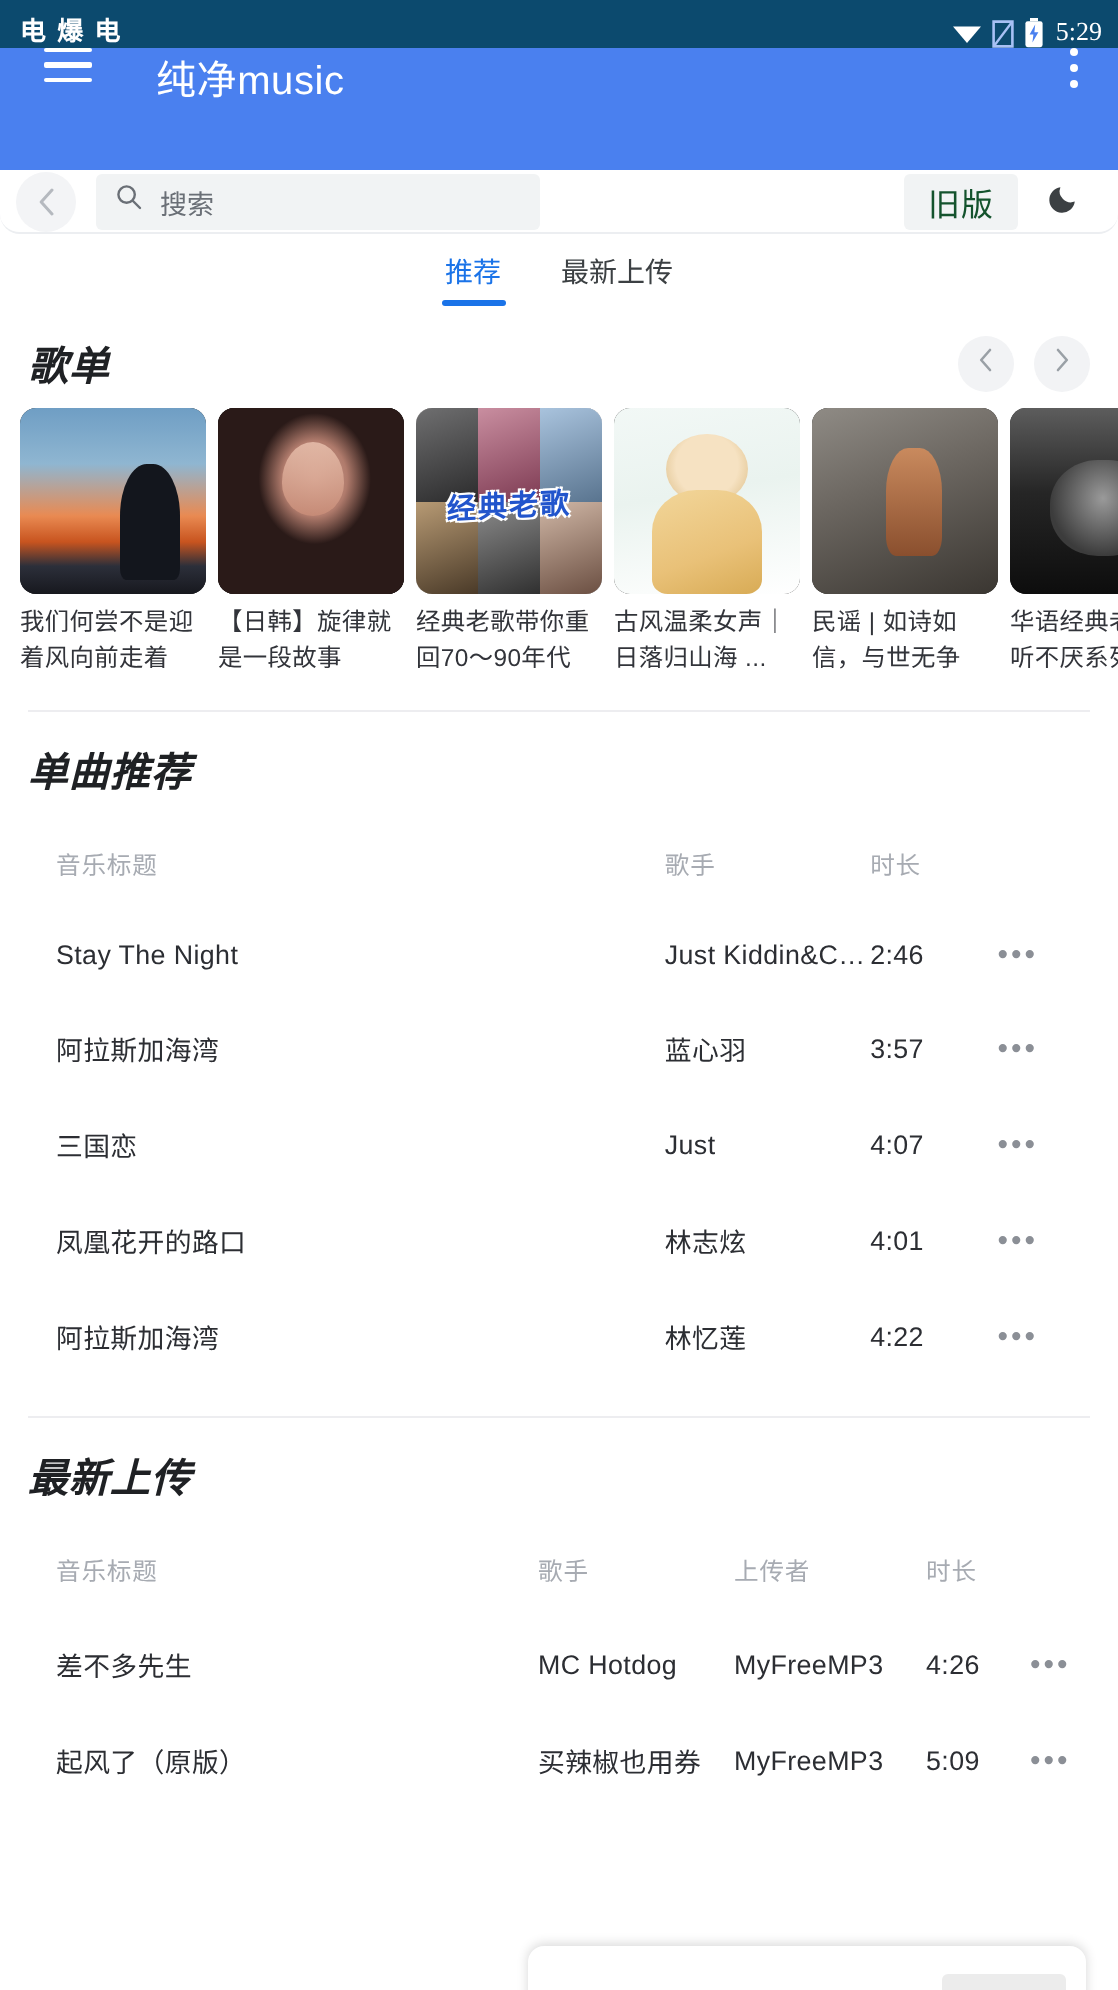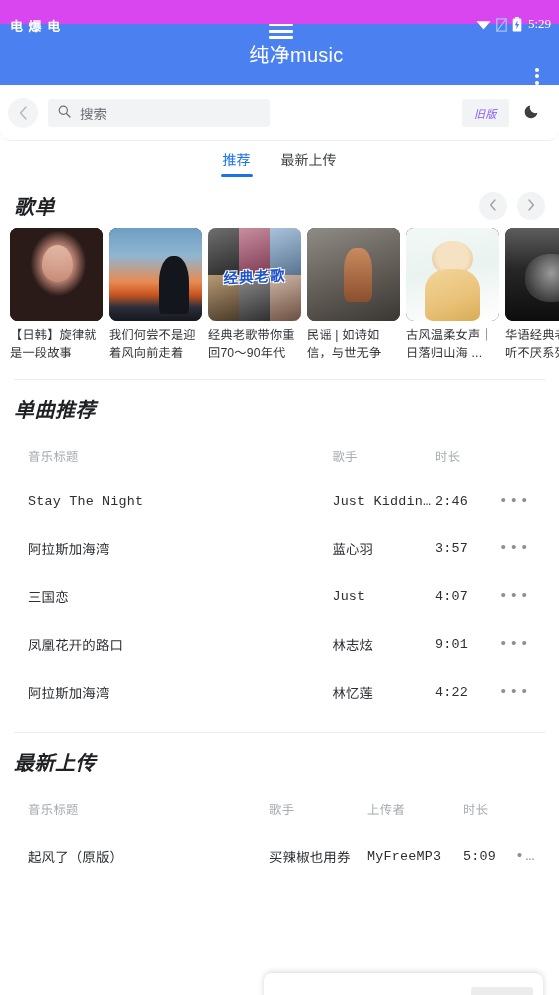--- a/index.html
+++ b/index.html
@@ -6,62 +6,62 @@
   html, body {
     width: 559px; height: 995px;
     font-family: "Liberation Sans", "DejaVu Sans", sans-serif;
     background: #ffffff;
     overflow: hidden;
   }
   #screen { position: relative; width: 559px; height: 995px; background:#fff; overflow:hidden; }
 
   
   .statusbar {
-    height: 24px; background: #d946ef; color: #fff;
-    display: flex; align-items: flex-start; justify-content: space-between;
-    padding: 16px 8px 0 10px; font-size: 13px; font-weight: bold;
+    height: 24px; background: #0c4a6e; color: #fff;
+    display: flex; align-items: flex-end; justify-content: space-between;
+    padding: 0 8px 0 10px; font-size: 13px; font-weight: bold;
   }
   .sb-left { display:flex; align-items:center; gap:8px; letter-spacing:1px; font-size:13px; }
   .sb-right { display:flex; align-items:center; gap:6px; font-size:12.5px; font-weight:normal;font-family:Liberation Serif, serif;}
   .ic-wifi { width:14px; height:10px; position:relative; }
   .ic-wifi svg { display:block; }
   .ic-sim { width:10px; height:13px; }
   .ic-batt { width:9px; height:14px; }
   .sb-time { font-size:13px; font-weight:normal; margin-left:1px;}
 
   
   .appbar {
     height: 61px; background: #4a80ef; color:#fff;
-    display:flex; align-items:center; padding: 0 20px 0 22px; flex-direction: column;
+    display:flex; padding: 0 20px 0 22px;
   }
   .ic-menu { width:24px; height:17px; display:flex; flex-direction:column; justify-content:space-between; cursor:pointer;}
   .ic-menu i { display:block; height:2.4px; background:#fff; border-radius:1px;}
   .app-title { margin-left: 32px; font-size:20px; letter-spacing:.3px; }
   .ic-more { margin-left:auto; width:4px; height:20px; display:flex; flex-direction:column; justify-content:space-between; align-items:center; cursor:pointer;}
   .ic-more i { width:4px; height:4px; border-radius:50%; background:#fff; display:block;}
 
   
   .searchrow {
-    height: 56px; display:flex; align-items:center; padding: 0 12px 0 8px;
+    height: 32px; display:flex; align-items:center; padding: 0 12px 0 8px;
     border-bottom: 1px solid #eceef1; background:#fff;border-radius:10px;
   }
   .back-btn {
     width:30px; height:30px; border-radius:50%; background:#f3f4f6;
     display:flex; align-items:center; justify-content:center; flex:0 0 auto; cursor:pointer;
   }
   .back-btn svg { display:block; }
   .searchbox {
     flex: 0 1 222px; height:28px; margin-left:10px; background:#f1f3f4;
     border-radius:3px; display:flex; align-items:center; padding:0 10px; gap:9px; cursor:text;
   }
   .searchbox .ph { font-size:13.5px; color:#6a6f76; }
   .spacer { flex:1 1 auto; }
   .oldver {
-    height:28px; background:#f1f3f4; color:#8b5cf6; border:none; border-radius:3px;
-    font-size:11px; padding:0 12px; font-family:inherit; cursor:pointer; letter-spacing:.5px;font-style:italic;
+    height:28px; background:#f1f3f4; color:#14532d; border:none; border-radius:3px;
+    font-size:16px; padding:0 12px; font-family:inherit; cursor:pointer; letter-spacing:.5px;
   }
   .moon-btn {
     width:30px; height:30px; border-radius:50%; margin-left:8px; display:flex;
     align-items:center; justify-content:center; cursor:pointer;
   }
 
   
   .tabs { height: 40px; display:flex; align-items:center; justify-content:center; gap:26px; }
   .tab { position:relative; font-size:14px; color:#3c4043; padding: 6px 2px 10px; cursor:pointer; }
   .tab.active { color:#1a73e8; }
@@ -130,21 +130,21 @@
       background:radial-gradient(ellipse at 50% 40%, #9a9a9a 0%, #3c3c3c 70%); border-radius:46%; }
 
   
   .tbl { width:100%; border-collapse:collapse; table-layout:fixed; }
   .tbl th {
     font-size:12.3px; font-weight:normal; color:#a7abb2; text-align:left;
     padding: 16px 0 14px; letter-spacing:.4px;
   }
   .tbl td {
     font-size:13.4px; color:#2c2e33; padding: 14px 0; letter-spacing:.2px;
-    overflow:hidden; text-overflow:ellipsis; white-space:nowrap;font-family:Liberation Mono, monospace;
+    overflow:hidden; text-overflow:ellipsis; white-space:nowrap;
   }
   .tbl .c-dots { color:#8b8f96; font-size:15px; letter-spacing:1.5px; cursor:pointer; }
 
   .divider { height:1px; background:#ededf0; margin: 10px 14px 0; }
 
   
   .dialog-peek {
     position:absolute; left:264px; top:973px; width:279px; height:32px;
     background:#ffffff; border-radius:8px 8px 0 0;
     box-shadow: 0 -1px 6px rgba(0,0,0,.16);
@@ -249,57 +249,57 @@
               <path d="M2 1 L6.4 6 L2 11" fill="none" stroke="#9aa0a6" stroke-width="1.3" stroke-linecap="round" stroke-linejoin="round"></path>
             </svg>
         </span>
       </div>
     </div>
   </div>
 
   <div class="carousel">
     <div class="pl-card">
       <div class="pl-cover">
+          <div class="art art-b"></div>
+        </div>
+      <div class="pl-name">我们何尝不是迎着风向前走着</div>
+    </div>
+    <div class="pl-card">
+      <div class="pl-cover">
           <div class="art art-a"></div>
         </div>
       <div class="pl-name">【日韩】旋律就是一段故事</div>
-    </div>
-    <div class="pl-card">
-      <div class="pl-cover">
-          <div class="art art-b"></div>
-        </div>
-      <div class="pl-name">我们何尝不是迎着风向前走着</div>
     </div>
     <div class="pl-card">
       <div class="pl-cover">
         <div class="art art-c">
           <div class="grid">
             <i style="background:linear-gradient(160deg,#6f6f70,#2b2b2c)"></i>
             <i style="background:linear-gradient(160deg,#c98ea0,#7d3a52)"></i>
             <i style="background:linear-gradient(160deg,#a9c3dd,#59748f)"></i>
             <i style="background:linear-gradient(160deg,#b79a74,#4a3a28)"></i>
             <i style="background:linear-gradient(160deg,#8d8d8d,#303030)"></i>
             <i style="background:linear-gradient(160deg,#d0b7a6,#6b4f42)"></i>
           </div>
           <div class="ov">经典老歌</div>
         </div>
       </div>
       <div class="pl-name">经典老歌带你重回70～90年代</div>
     </div>
     <div class="pl-card">
       <div class="pl-cover">
+          <div class="art art-d"></div>
+        </div>
+      <div class="pl-name">古风温柔女声｜日落归山海 ...</div>
+    </div>
+    <div class="pl-card">
+      <div class="pl-cover">
           <div class="art art-e"></div>
         </div>
       <div class="pl-name">民谣 | 如诗如信，与世无争</div>
-    </div>
-    <div class="pl-card">
-      <div class="pl-cover">
-          <div class="art art-d"></div>
-        </div>
-      <div class="pl-name">古风温柔女声｜日落归山海 ...</div>
     </div>
     <div class="pl-card">
       <div class="pl-cover">
           <div class="art art-f"></div>
         </div>
       <div class="pl-name">华语经典老歌百听不厌系列</div>
     </div>
   </div>
 
   <div class="divider" style="margin-top:18px"></div>
@@ -338,21 +338,21 @@
       </tr>
       <tr>
         <td style="padding-left:14px">三国恋</td>
         <td>Just</td>
         <td>4:07</td>
         <td class="c-dots">•••</td>
       </tr>
       <tr>
         <td style="padding-left:14px">凤凰花开的路口</td>
         <td>林志炫</td>
-        <td>9:01</td>
+        <td>4:01</td>
         <td class="c-dots">•••</td>
       </tr>
       <tr>
         <td style="padding-left:14px">阿拉斯加海湾</td>
         <td>林忆莲</td>
         <td>4:22</td>
         <td class="c-dots">•••</td>
       </tr>
     </tbody>
   </table>
@@ -375,20 +375,27 @@
       <tr>
         <th style="padding-left:14px">音乐标题</th>
         <th>歌手</th>
         <th>上传者</th>
         <th>时长</th>
         <th></th>
       </tr>
     </thead>
     <tbody>
       <tr>
+        <td style="padding-left:14px">差不多先生</td>
+        <td>MC Hotdog</td>
+        <td>MyFreeMP3</td>
+        <td>4:26</td>
+        <td class="c-dots">•••</td>
+      </tr>
+      <tr>
         <td style="padding-left:14px">起风了（原版）</td>
         <td>买辣椒也用券</td>
         <td>MyFreeMP3</td>
         <td>5:09</td>
         <td class="c-dots">•••</td>
       </tr>
     </tbody>
   </table>
 
   <div class="dialog-peek">

